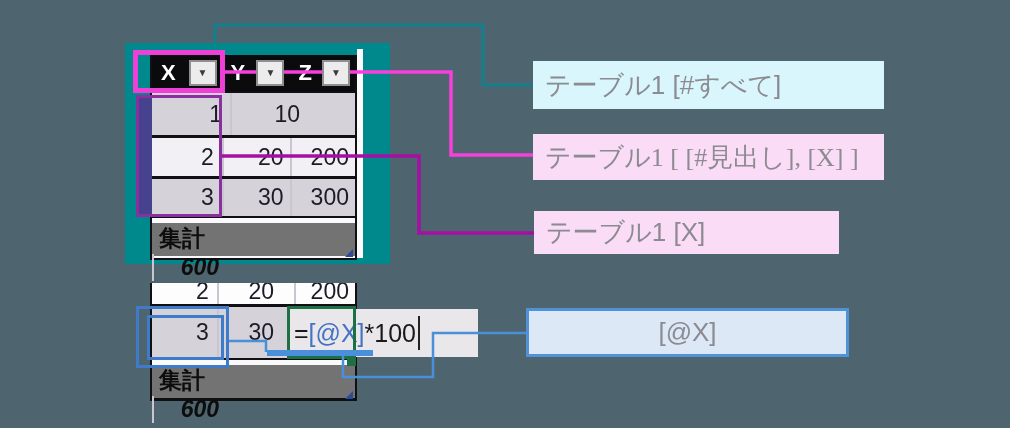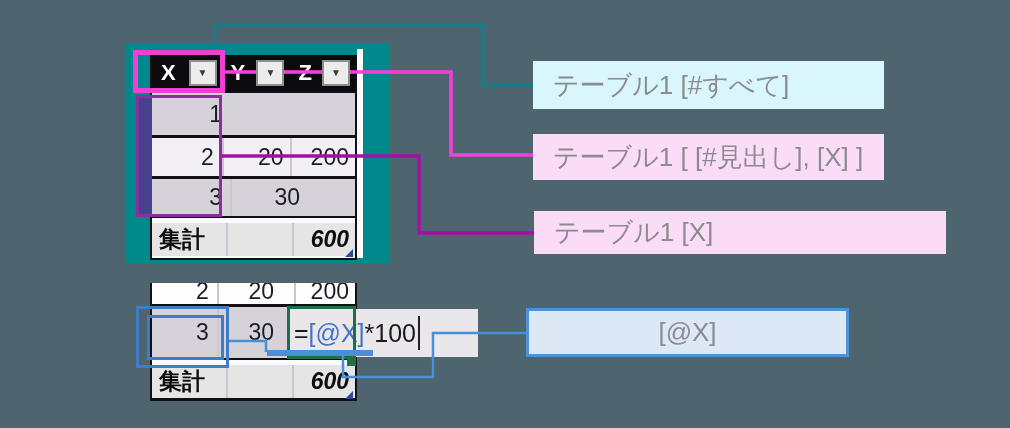--- a/index.html
+++ b/index.html
@@ -23,21 +23,21 @@
   .dd-btn{position:relative;z-index:8;width:24px;height:22px;background:#ececec;border:2px solid #8f8f8f;
           display:flex;align-items:center;justify-content:center;font-size:10px;color:#3a3a3a;line-height:1;}
   .sep{position:absolute;left:0;width:203px;background:#101014;}
   .dsep{position:absolute;left:0;width:203px;height:7px;background:#fafafc;border-top:2px solid #101014;border-bottom:2px solid #101014;}
   .dcell{display:flex;align-items:center;justify-content:flex-end;font-size:23px;color:#1b1b26;}
   .cw-x{width:70px;padding-right:8px;}
   .cw-y{width:68px;padding-right:6px;border-left:2px solid #c9c6cf;}
   .cw-z{width:65px;padding-right:6px;border-left:2px solid #c9c6cf;}
   .rowbg-a{background:#d5d2d9;}
   .rowbg-b{background:#f2f0f4;}
-  .rowbg-w{background:#e5e5e5;}
+  .rowbg-w{background:#737373;flex-direction:column;}
   .foot-label{justify-content:flex-start;padding-left:7px;font-weight:700;color:#0d0d0d;}
   .bold-num{font-weight:700;color:#0d0d0d;font-style:italic;}
 
   
   .rect-magenta{left:133px;top:50px;width:92px;height:43px;border:5px solid #ee3fd6;z-index:7;}
   .strip-indigo{left:137px;top:96px;width:15px;height:119px;background:#47428e;z-index:7;}
   .rect-purple{left:136px;top:95px;width:86px;height:122px;border:3px solid #8b2fa0;z-index:7;}
 
   
   .tbl-bot{left:150px;top:283px;width:207px;height:118px;border-left:2px solid #101014;border-right:2px solid #101014;border-bottom:3px solid #101014;}
@@ -56,24 +56,24 @@
   
   .sel-outer{left:136px;top:306px;width:93px;height:62px;border:3px solid #3e7cc9;z-index:7;}
   .sel-inner{left:147px;top:315px;width:77px;height:45px;border:3px solid #3e7cc9;z-index:7;}
 
   
   .tri{width:0;height:0;border-left:8px solid transparent;border-bottom:8px solid #2d4b9b;}
   .tri-top{left:345px;top:249px;}
   .tri-bot{left:345px;top:391px;}
 
   
-  .lbl{display:flex;align-items:center;font-size:26px;color:#8b8b91;padding-left:20px;z-index:9;}
+  .lbl{display:flex;align-items:center;font-size:26px;color:#8b8b91;padding-left:12px;z-index:9;}
   .lbl-all{left:533px;top:61px;width:351px;height:48px;background:#d8f6fb;}
-  .lbl-hdr{left:533px;top:134px;width:351px;height:46px;background:#fbdcf6;}
-  .lbl-col{left:534px;top:211px;width:412px;height:43px;background:#fbdcf6;}
+  .lbl-hdr{left:533px;top:134px;width:351px;height:46px;background:#fbdcf6;font-family:Liberation Serif, serif;}
+  .lbl-col{left:534px;top:211px;width:305px;height:43px;background:#fbdcf6;}
   .lbl-atx{left:526px;top:308px;width:323px;height:49px;background:#dce8f6;border:3px solid #4f93d6;justify-content:center;padding-left:0;}
 
   
   .wires{position:absolute;left:0;top:0;width:1010px;height:428px;z-index:6;pointer-events:none;}
 </style>
 </head>
 <body>
 
 <div class="canvas">
 
@@ -93,33 +93,35 @@
       </div>
       <div class="hcell" style="width:65px;">
         <span class="hletter">Z</span>
         <span class="dd-btn">▼</span>
       </div>
     </div>
     <div class="sep" style="top:36px;height:2px;"></div>
 
     <div class="row rowbg-a" style="top:38px;height:42px;">
       <div class="dcell cw-x">1</div>
+      <div class="dcell cw-y">10</div>
     </div>
     <div class="sep" style="top:80px;height:3px;"></div>
 
     <div class="row rowbg-b" style="top:83px;height:38px;">
       <div class="dcell cw-x">2</div>
       <div class="dcell cw-y">20</div>
       <div class="dcell cw-z">200</div>
     </div>
     <div class="sep" style="top:121px;height:3px;"></div>
 
     <div class="row rowbg-a" style="top:124px;height:37px;">
       <div class="dcell cw-x">3</div>
       <div class="dcell cw-y">30</div>
+      <div class="dcell cw-z">300</div>
     </div>
     <div class="dsep" style="top:161px;"></div>
 
     <div class="row rowbg-w" style="top:168px;height:33px;">
       <div class="dcell cw-x foot-label">集計</div>
       <div class="dcell cw-y"></div>
       <div class="dcell cw-z bold-num">600</div>
     </div>
   </div>
   <div class="abs tri tri-top"></div>

